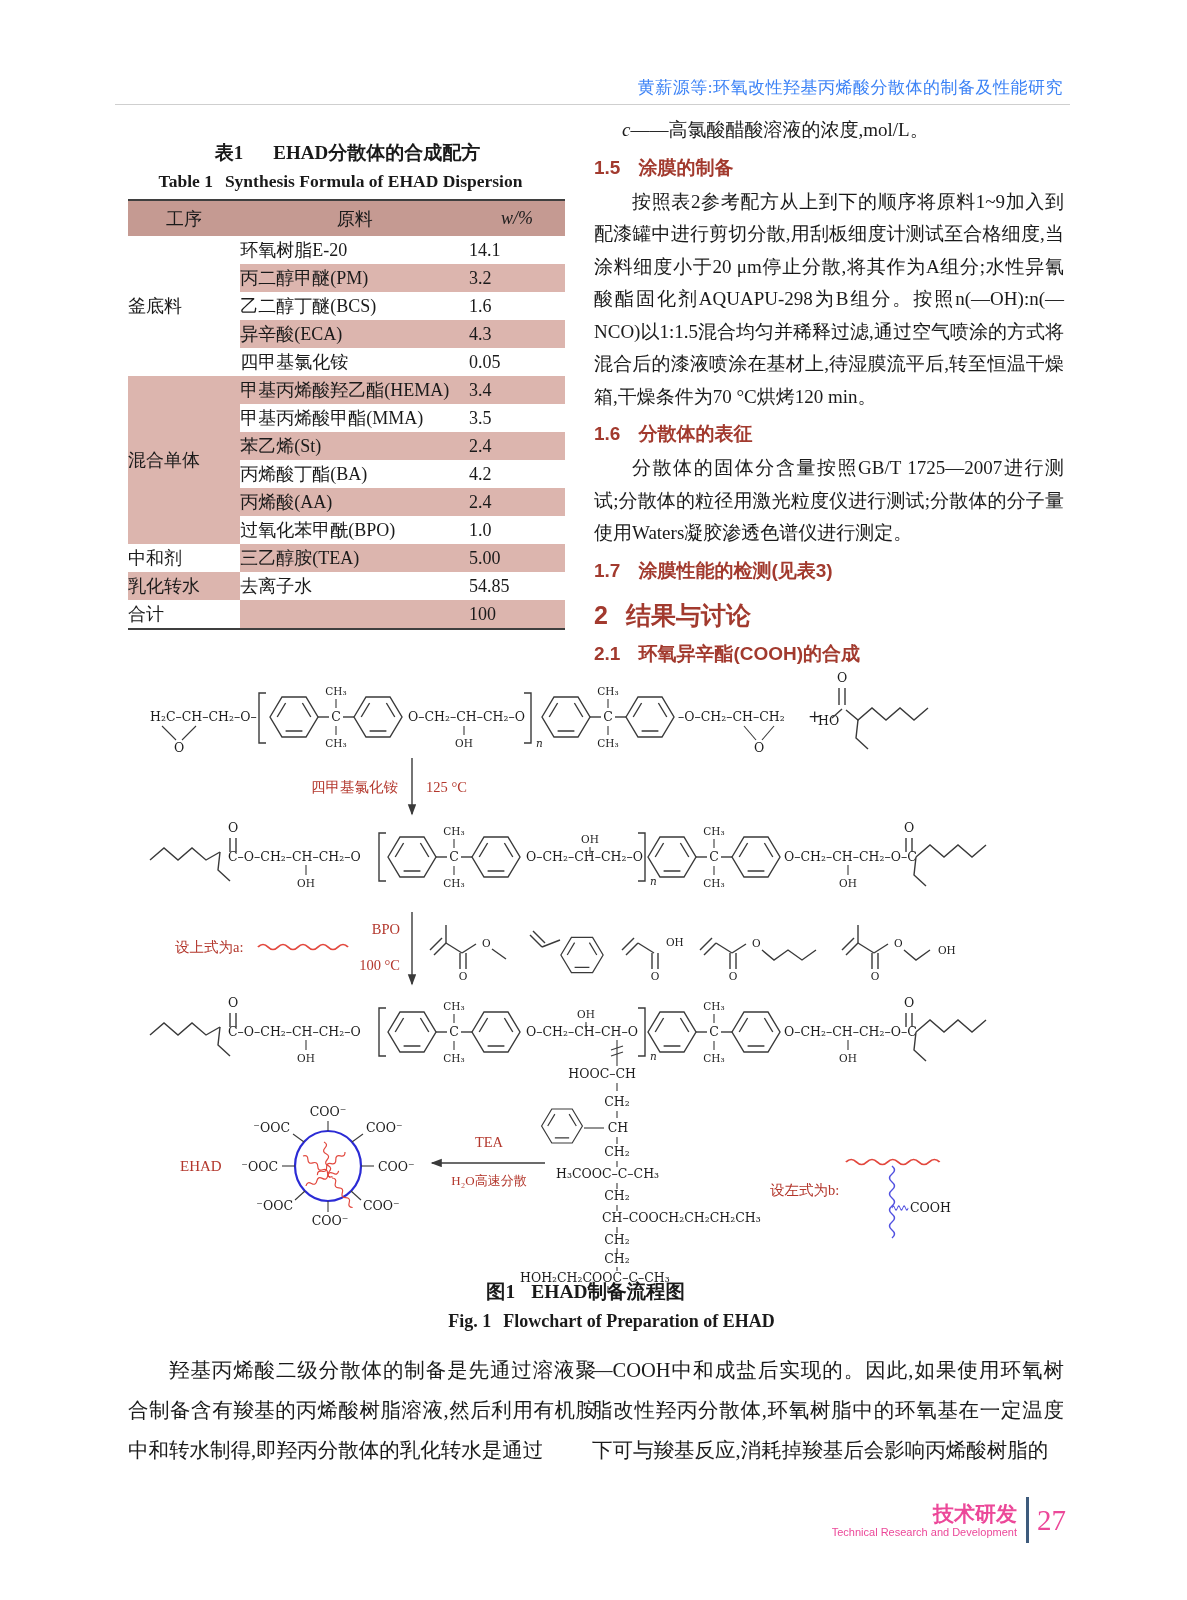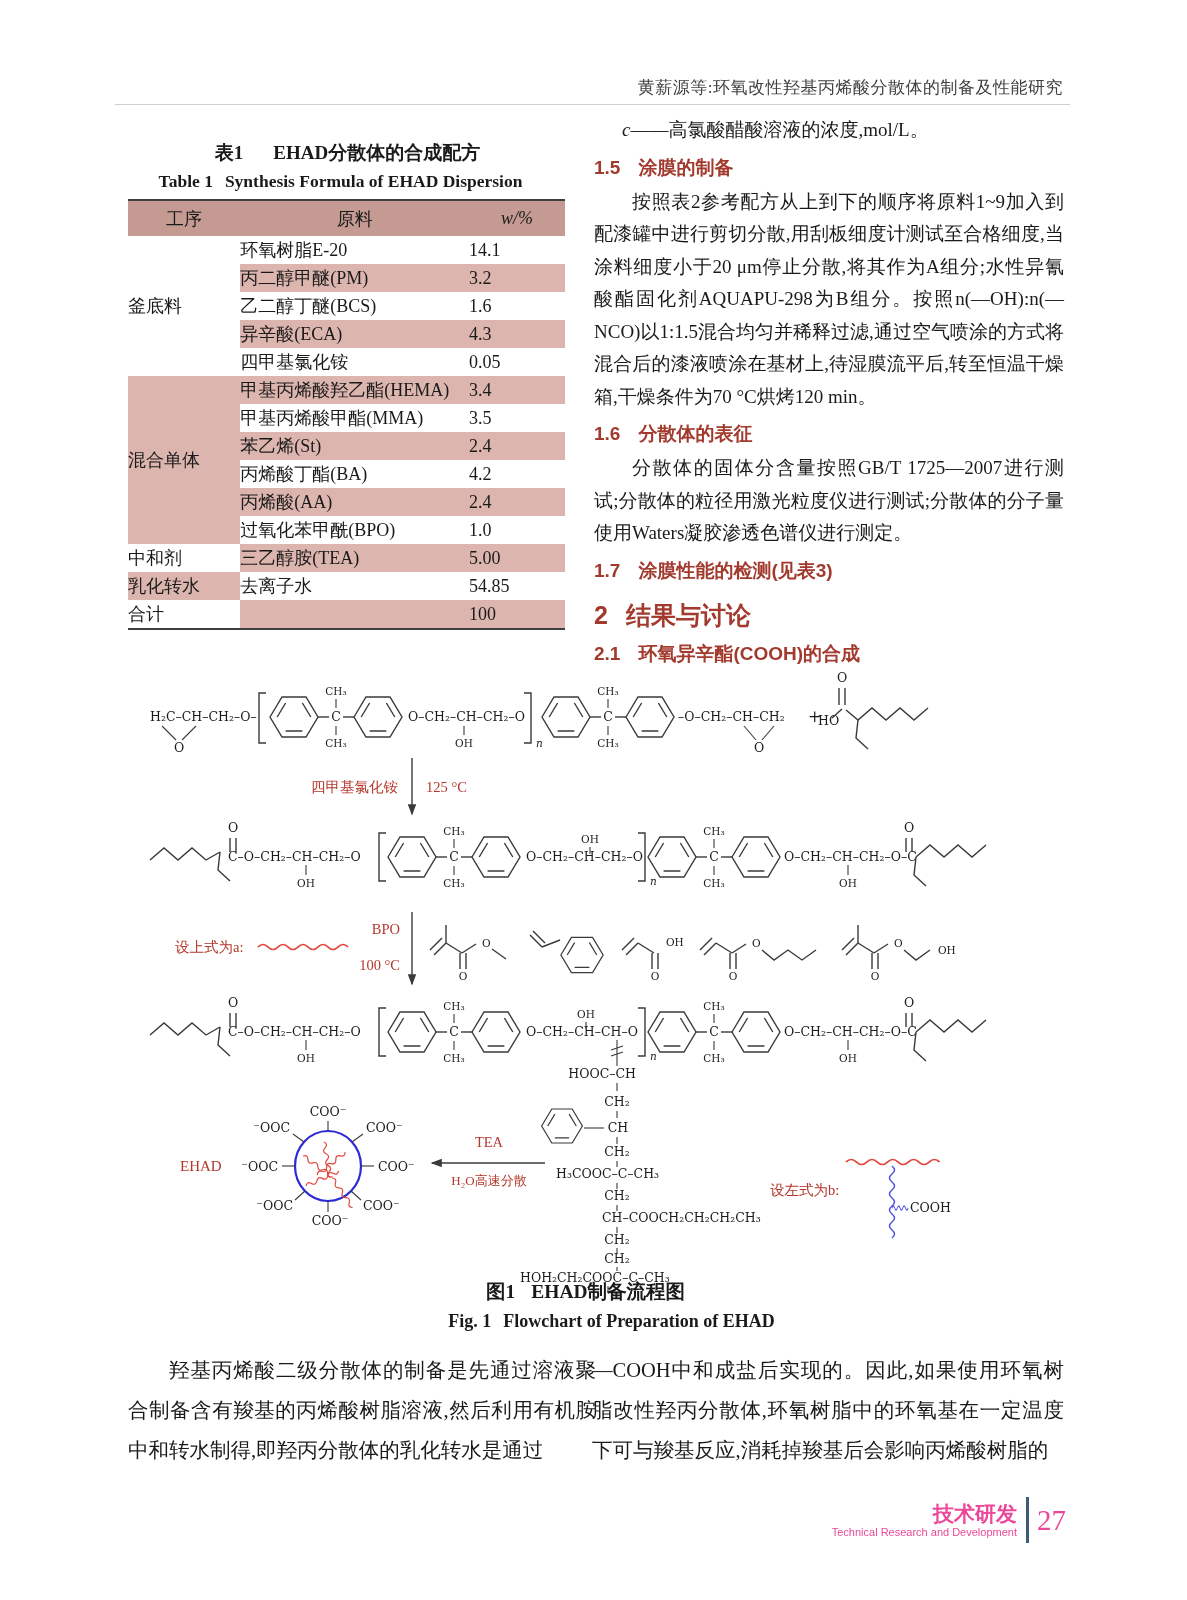--- a/index.html
+++ b/index.html
@@ -1,20 +1,20 @@
 <!DOCTYPE html>
 <html><head>
 <meta charset="utf-8">
 <style>
   html,body{margin:0;padding:0;background:#ffffff;}
   .page{position:relative;width:1187px;height:1600px;background:#fff;overflow:hidden;
         font-family:"Liberation Serif","DejaVu Serif",serif;color:#1a1a1a;}
   
   .running-head{position:absolute;top:76px;left:115px;right:124px;text-align:right;
-        font-size:17px;color:#404040;letter-spacing:.5px;}
+        font-size:17px;color:#3b82f6;letter-spacing:.5px;}
   .head-rule{position:absolute;top:104px;left:115px;right:117px;border-top:1.5px solid #cfcfcf;}
   
   .tblwrap{position:absolute;left:128px;top:140px;width:437px;}
   .tbl-title{text-align:center;font-weight:bold;font-size:19px;margin-bottom:5px;}
   .tbl-title span{margin-right:14px;margin-left:16px;}
   .tbl-title-en{text-align:center;font-weight:bold;font-size:17.5px;font-family:"Liberation Serif",serif;}
   .tbl-title-en span{margin-right:12px;}
   table.t1{width:100%;border-collapse:collapse;margin-top:7px;
         border-top:2.2px solid #3f3f3f;border-bottom:2.2px solid #3f3f3f;font-size:18px;}
   table.t1 th{background:#c59a92;height:33px;font-weight:normal;text-align:center;}

